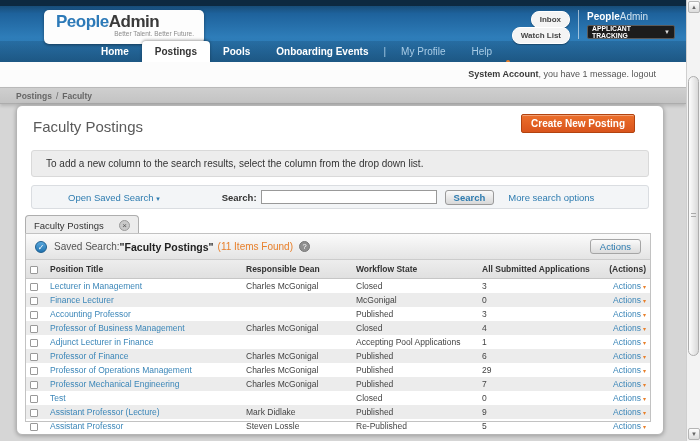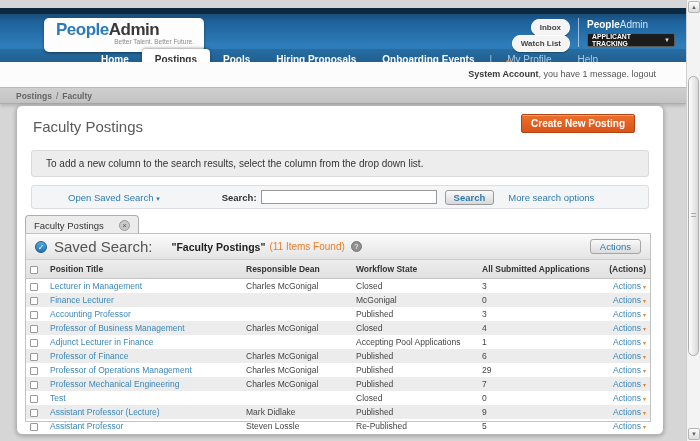--- a/index.html
+++ b/index.html
@@ -1,21 +1,21 @@
 <!DOCTYPE html>
 <html><head>
 <meta charset="utf-8">
 <style>
   * { margin:0; padding:0; box-sizing:border-box; }
   html,body { width:700px; height:441px; }
   body { font-family:"Liberation Sans", sans-serif; background:#d6d6d6; position:relative; overflow:hidden; }
   a { text-decoration:none; cursor:pointer; }
 
   
-  .header { position:absolute; left:0; top:8px; width:686px; height:62px;
+  .header { position:absolute; left:0; top:0; width:686px; height:62px;
     background:linear-gradient(180deg,#123c5c 0%, #1e629c 22%, #2e7db9 60%, #2b77b0 100%); overflow:hidden; }
   .header::before { content:""; position:absolute; inset:0;
     background:radial-gradient(130% 70% at 72% -30%, rgba(255,255,255,.14), transparent 60%),
                radial-gradient(100% 55% at 25% 130%, rgba(255,255,255,.10), transparent 55%); }
   .top-strip { position:absolute; left:0; top:0; width:686px; height:6px; background:#0d2940; }
   .nav-shade { position:absolute; left:0; bottom:0; width:100%; height:21px;
     background:linear-gradient(180deg, rgba(8,40,66,.18), rgba(8,40,66,.40)); }
 
   .logo-card { position:absolute; left:44px; top:10px; width:160px; height:34px; background:#fdfdfd;
     border-radius:5px; box-shadow:0 1px 3px rgba(0,0,0,.45); padding:3px 10px 0 12px; }
@@ -82,21 +82,21 @@
     border:1px solid #aeaeae; border-bottom:none; border-radius:4px 4px 0 0; display:flex; align-items:center;
     justify-content:space-between; padding:0 8px; font-size:9.5px; color:#333; cursor:pointer; }
   .tab-close { width:11px; height:11px; border-radius:50%; background:#c9c9c9; border:1px solid #9a9a9a;
     color:#555; font-size:8px; line-height:9px; text-align:center; cursor:pointer; }
 
   .results { position:absolute; left:8px; right:12px; top:127px; bottom:12px; border:1px solid #c2c2c2; background:#fff; }
   .saved-header { height:26px; background:linear-gradient(#fbfbfb,#e4e4e4); border-bottom:1px solid #cccccc;
     display:flex; align-items:center; padding:0 9px; }
   .check-icon { width:12px; height:12px; border-radius:50%; background:linear-gradient(#5aa8de,#2174b1);
     border:1px solid #1c5d8e; color:#fff; font-size:8px; line-height:11px; text-align:center; margin-right:7px; }
-  .ss-prefix { font-size:15px; color:#555; margin-right:19px; }
+  .ss-prefix { font-size:10px; color:#555; margin-right:0; }
   .ss-name { font-size:10.5px; font-weight:bold; color:#222; margin-right:4px; }
   .ss-count { font-size:10px; color:#e8802c; margin-right:6px; }
   .help-icon { width:11px; height:11px; border-radius:50%; background:#8f8f8f; border:1px solid #777;
     color:#fff; font-size:7.5px; line-height:10px; text-align:center; cursor:pointer; }
   .actions-btn { margin-left:auto; font-size:9.5px; color:#2e7cb0; background:linear-gradient(#fafafa,#dcdcdc);
     border:1px solid #a5a5a5; border-radius:3px; padding:1px 9px; cursor:pointer; }
 
   table { width:100%; border-collapse:collapse; table-layout:fixed; }
   th { background:linear-gradient(#ededed,#e0e0e0); border-bottom:1px solid #c6c6c6; color:#333;
     font-size:8.5px; text-align:left; padding:4px 4px; font-weight:bold; }
@@ -138,21 +138,20 @@
   <div class="brand"><span class="brand-bold">People</span><span class="brand-light">Admin</span></div>
   <div class="product-dd">
     <span>APPLICANT TRACKING</span>
     <span class="dd-arrow">▼</span>
   </div>
 
   <div class="nav">
     <div class="nav-item">Home</div>
     <div class="nav-item active">Postings</div>
     <div class="nav-item">Pools</div>
-    <div class="nav-item">Hiring Proposals</div>
     <div class="nav-item">Onboarding Events</div>
     <div class="nav-sep">|</div>
     <div class="nav-item light">My Profile</div>
     <div class="nav-item light">Help</div>
 
   </div>
 </div>
 
 <div class="notif-dot"></div>
 

